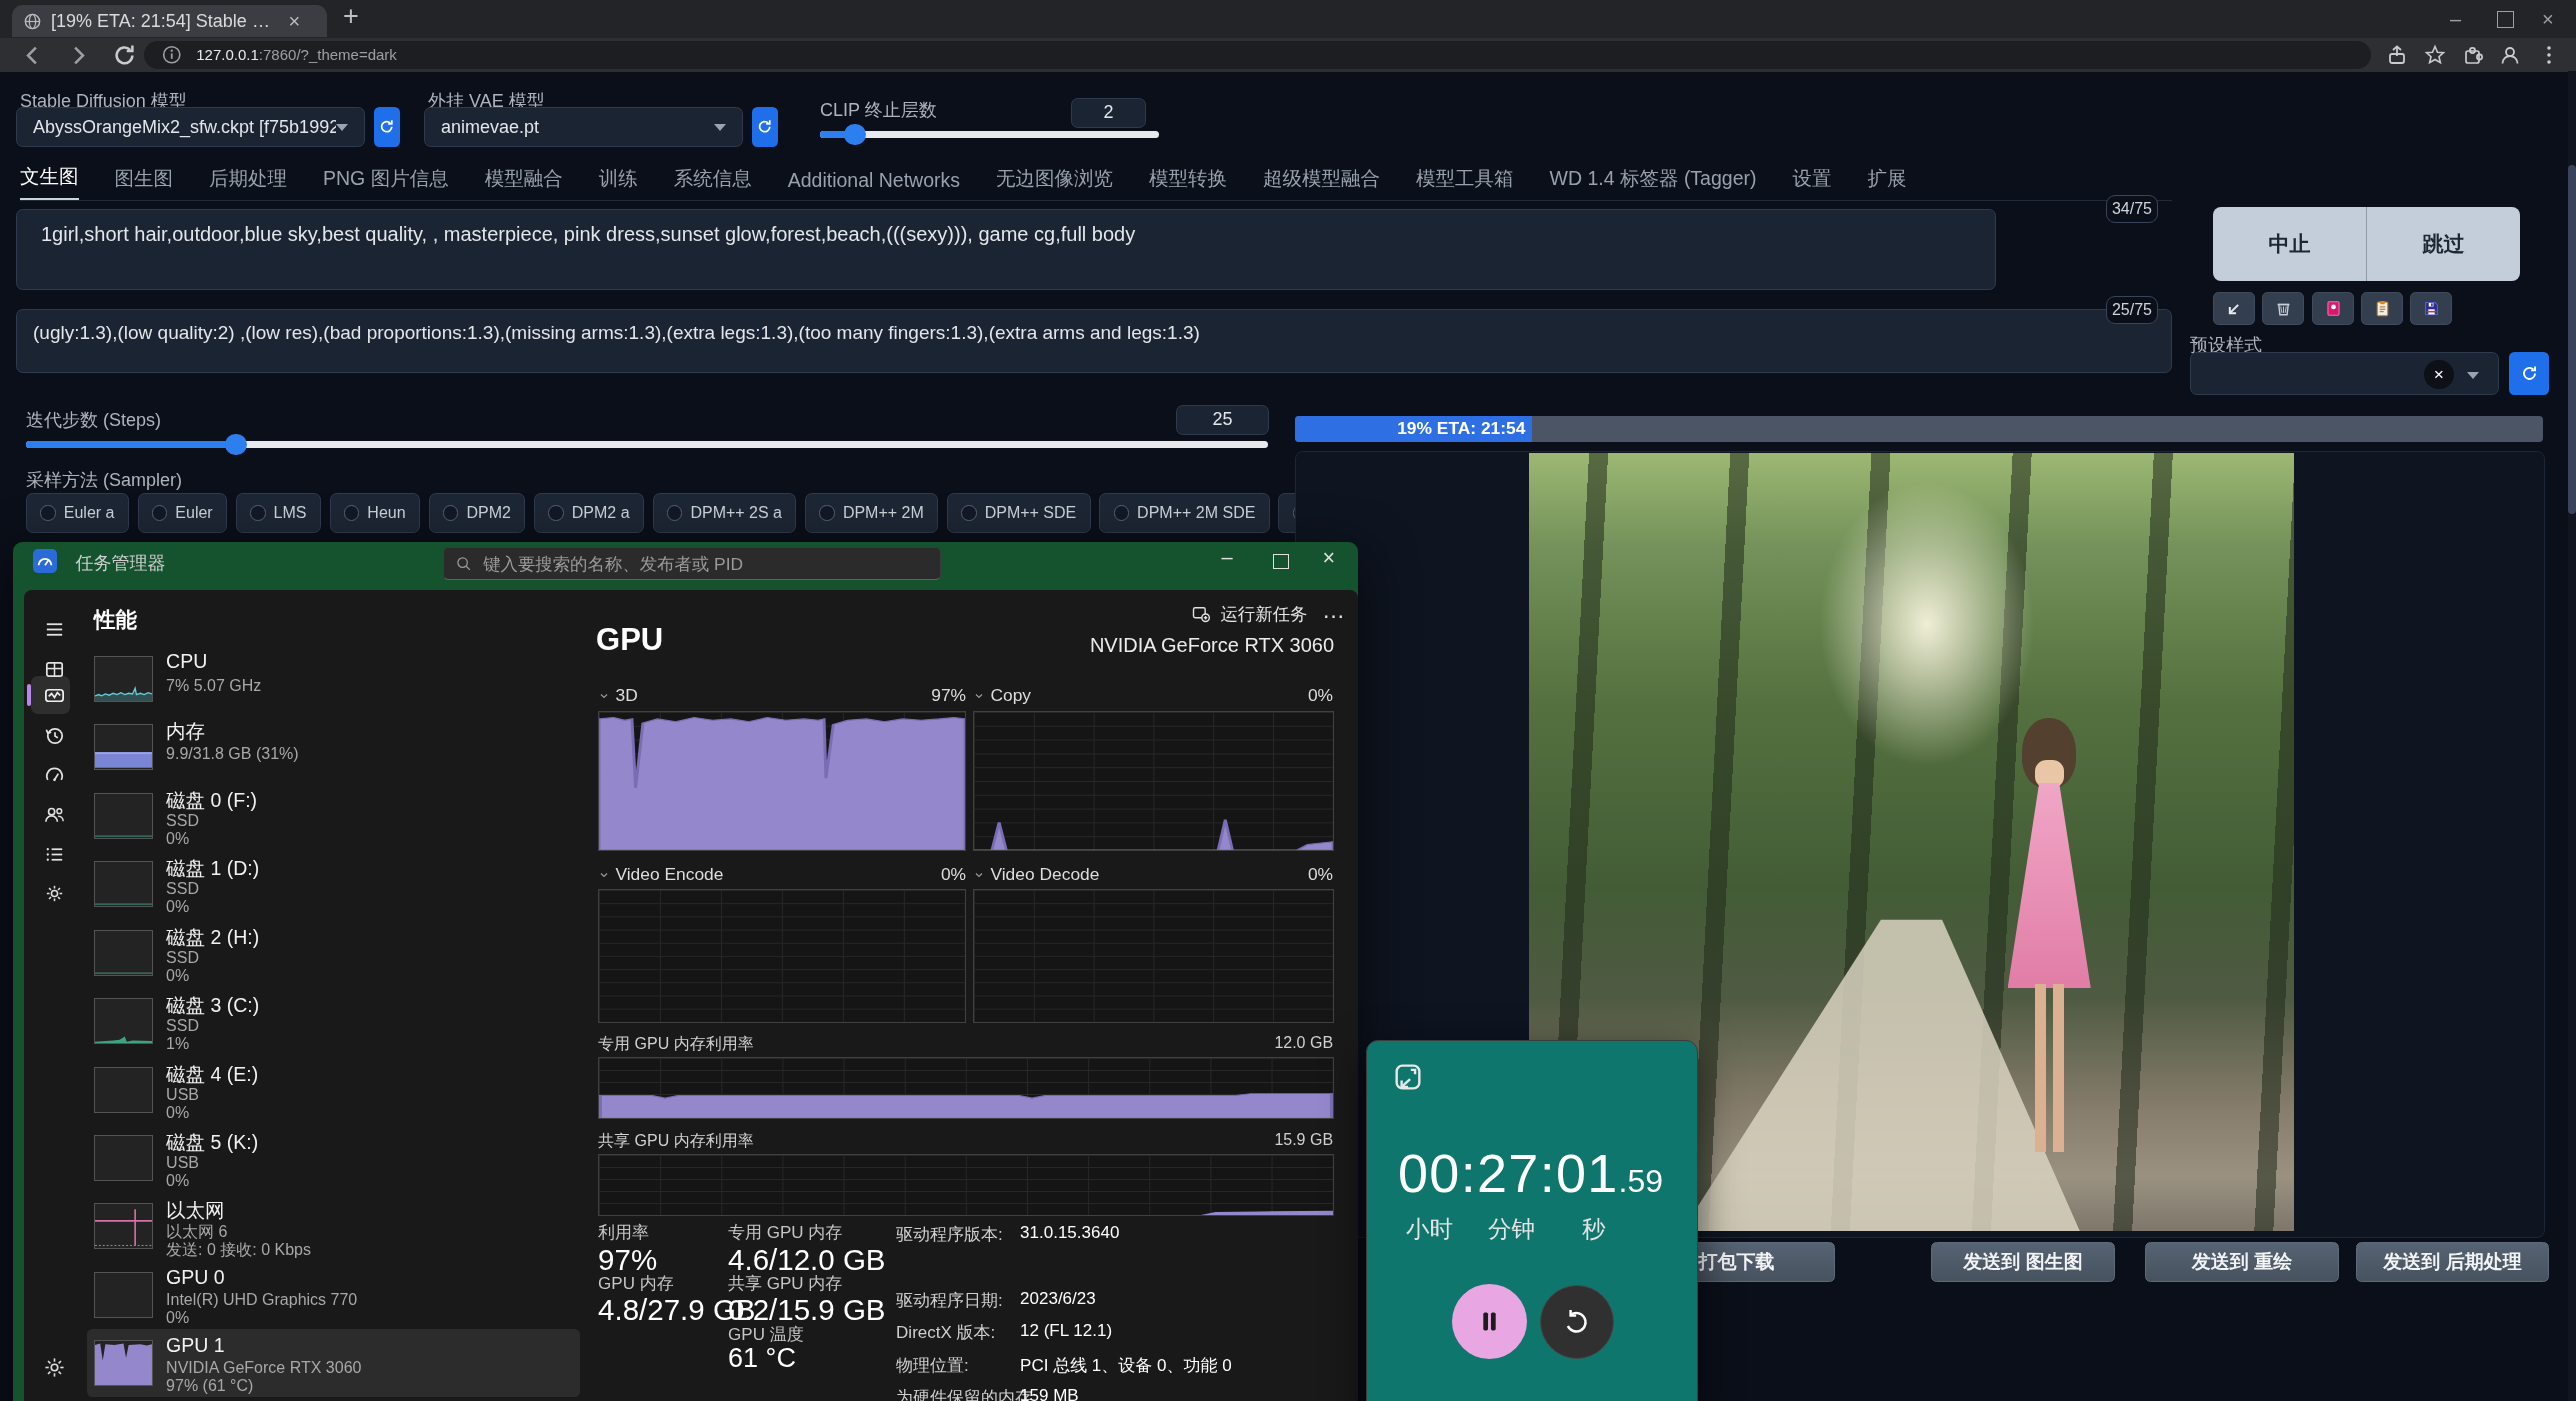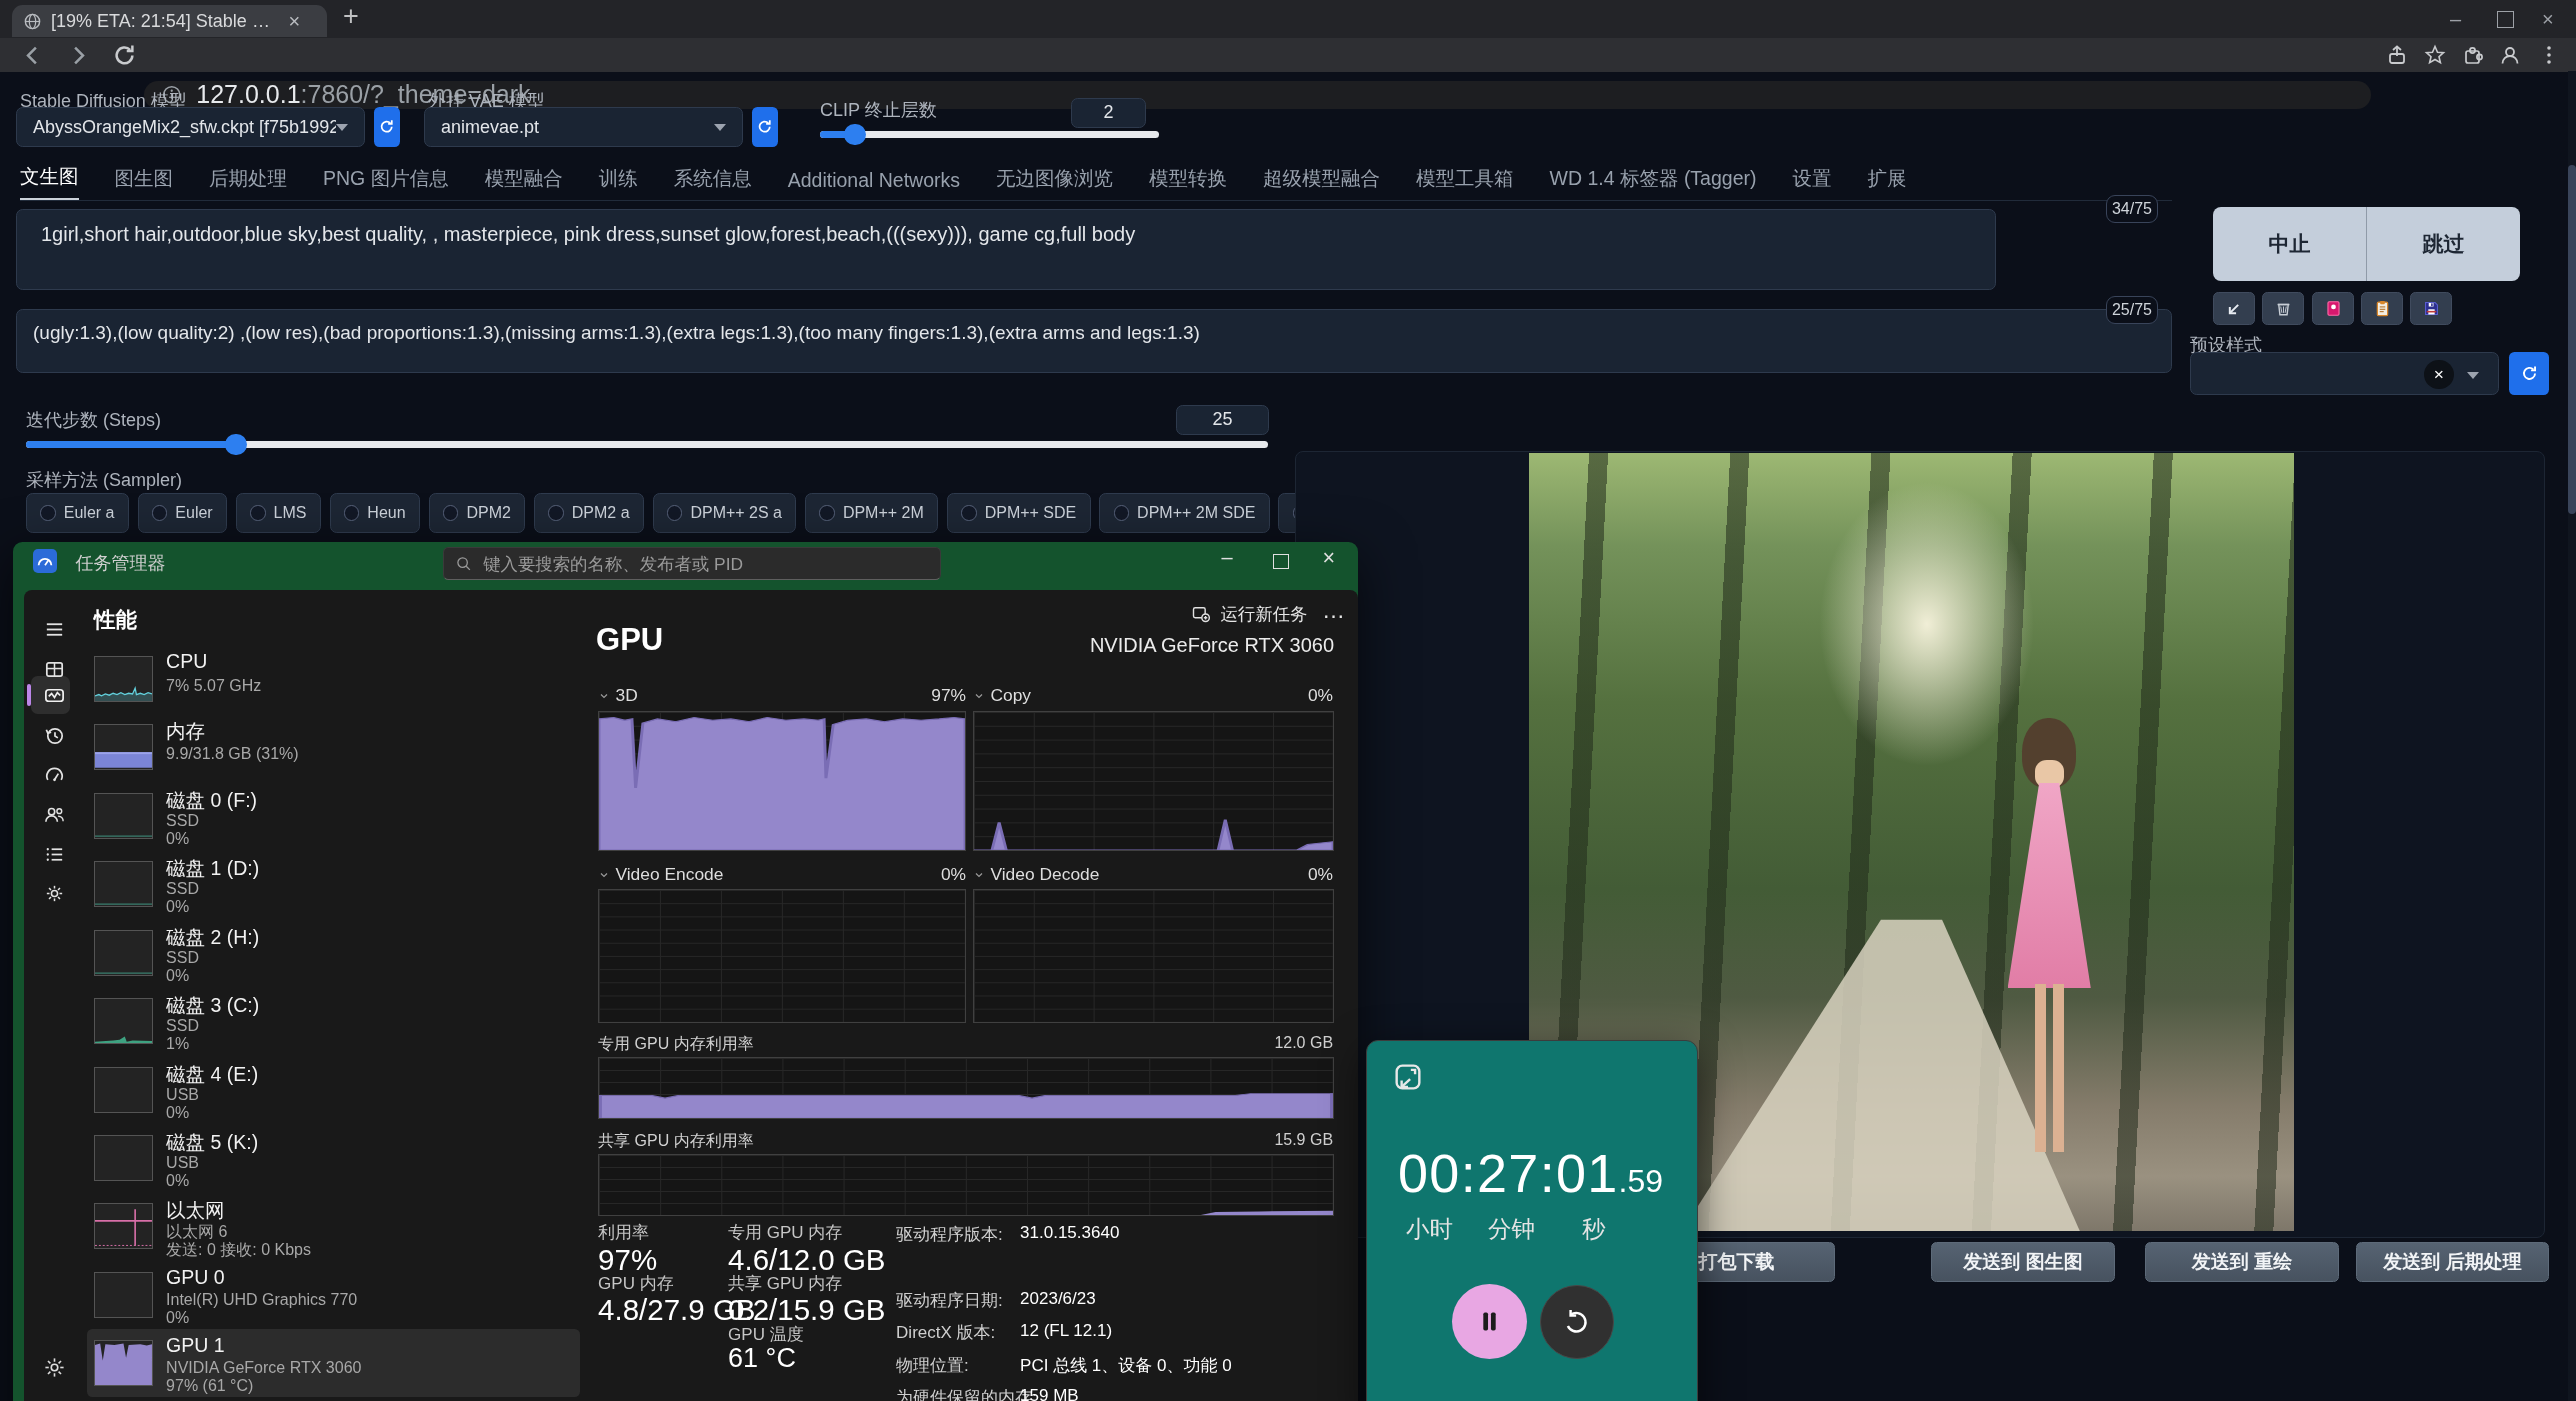--- a/index.html
+++ b/index.html
@@ -8,21 +8,21 @@
   .abs{position:absolute;}
   
   #tabbar{left:0;top:0;width:2576px;height:38px;background:#232428;}
   .tab{left:12px;top:5.4px;width:315px;height:32px;background:#3b3d42;border-radius:10.7px 10.7px 0 0;
        display:flex;align-items:center;padding:0 10.7px;box-sizing:border-box;color:#d9dadc;font-size:18px;}
   .tab-title{white-space:nowrap;overflow:hidden;text-overflow:ellipsis;max-width:228px;}
   .winbtn{color:#9da1a7;font-size:20px;line-height:38px;}
   #toolbar{left:0;top:38px;width:2576px;height:34px;background:#2e2f33;display:flex;align-items:center;}
   .navic{margin-left:19px;}
   #omnibox{position:absolute;left:144px;top:2.7px;width:2227px;height:28px;background:#1d1e21;border-radius:14px;
-       display:flex;align-items:center;color:#d5d7da;font-size:25px;margin-top:40px;}
+       display:flex;align-items:center;color:#d5d7da;font-size:15px;}
   
   .glabel{color:#aeb4bd;font-size:18px;}
   .gbox{background:#1a2433;border:0.7px solid #2e3a4d;border-radius:6.7px;box-sizing:border-box;color:#e3e6ea;}
   .refbtn{background:#1f6feb;border-radius:5.4px;display:flex;align-items:center;justify-content:center;}
   .caret{width:0;height:0;border-left:6px solid transparent;border-right:6px solid transparent;border-top:7.4px solid #9ca3af;}
   .tabrow{display:flex;align-items:flex-end;gap:36px;color:#98a1ad;font-size:19.5px;}
   .sdtab{padding-bottom:8px;}
   .sdtab.active{color:#fff;border-bottom:2.7px solid #ccd2da;}
   .counter{background:#0b0f19;border:0.7px solid #39445a;border-radius:9px;color:#cfd4da;font-size:16px;
        display:flex;align-items:center;justify-content:center;z-index:3;}
@@ -242,20 +242,25 @@
       <span class="chip">
         <span class="radio"></span>
         <span>DPM fast</span>
       </span>
       <span class="chip">
         <span class="radio"></span>
         <span>DPM adaptive</span>
       </span>
     </div>
 
+  <div class="abs" style="left:1295px;top:416px;width:1248px;height:25.5px;background:#4c5566;border-radius:4px">
+    <div style="width:19%;height:25.5px;background:#2e6fe3;border-radius:4px 0 0 4px;display:flex;align-items:center;justify-content:flex-end">
+      <span style="color:#fff;font-size:17.4px;font-weight:bold;margin-right:6.7px;white-space:nowrap">19% ETA: 21:54</span>
+    </div>
+  </div>
   <div class="abs" style="left:1295px;top:451px;width:1248px;height:785px;background:#0e1420;border:0.7px solid #1d2634;border-radius:8px"></div>
   <div class="abs" id="pv-img" style="left:1529px;top:453px;width:765px;height:778px;
       background:
         radial-gradient(ellipse 20% 26% at 52% 22%, rgba(248,244,222,.95), rgba(248,244,222,0) 70%),
         repeating-linear-gradient(93deg, rgba(32,42,26,0) 0 60px, rgba(32,42,26,.55) 60px 79px, rgba(32,42,26,0) 79px 141px),
         linear-gradient(180deg,#9db873 0%,#74925a 12%,#55713f 32%,#435c36 56%,#4f5a42 70%,#857c6b 84%,#9a9180 93%,#7e776a 100%)">
     <div class="abs" style="left:0;top:0;width:100%;height:100%;background:#d8d2c0;opacity:.85;clip-path:polygon(46% 60%,54% 60%,72% 100%,20% 100%)"></div>
     <div class="abs" style="left:60%;top:34%;width:16%;height:60%">
       <div class="abs" style="left:28%;top:0;width:44%;height:15%;background:#53402e;border-radius:48% 48% 42% 42%"></div>
       <div class="abs" style="left:38%;top:9%;width:24%;height:6%;background:#e9c7a6;border-radius:40%"></div>

